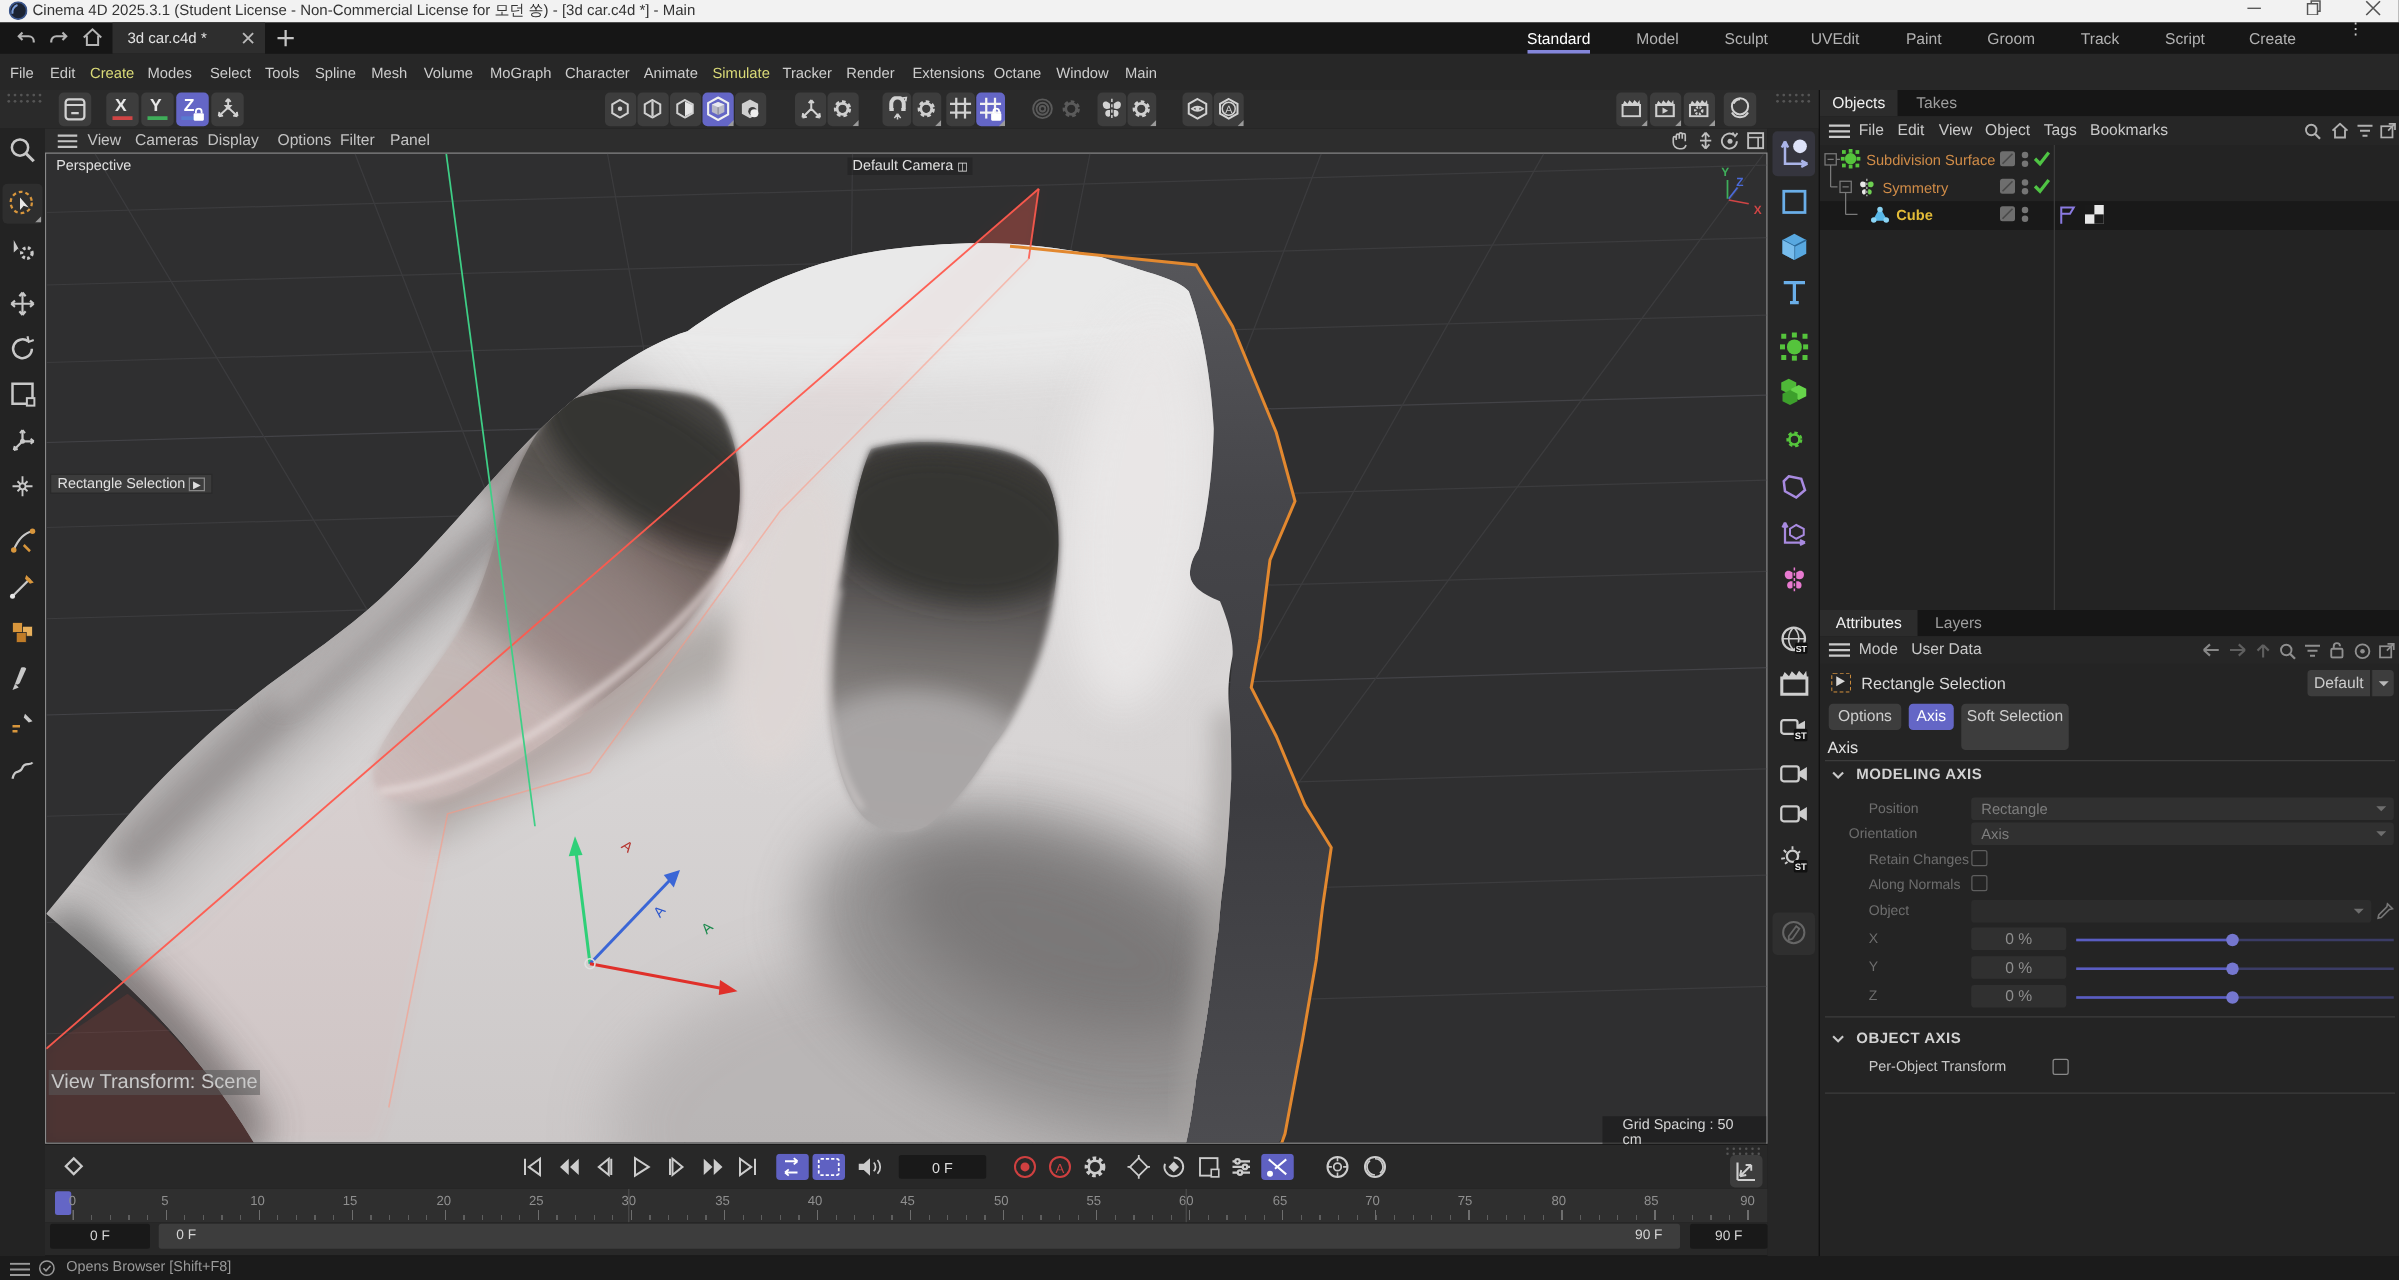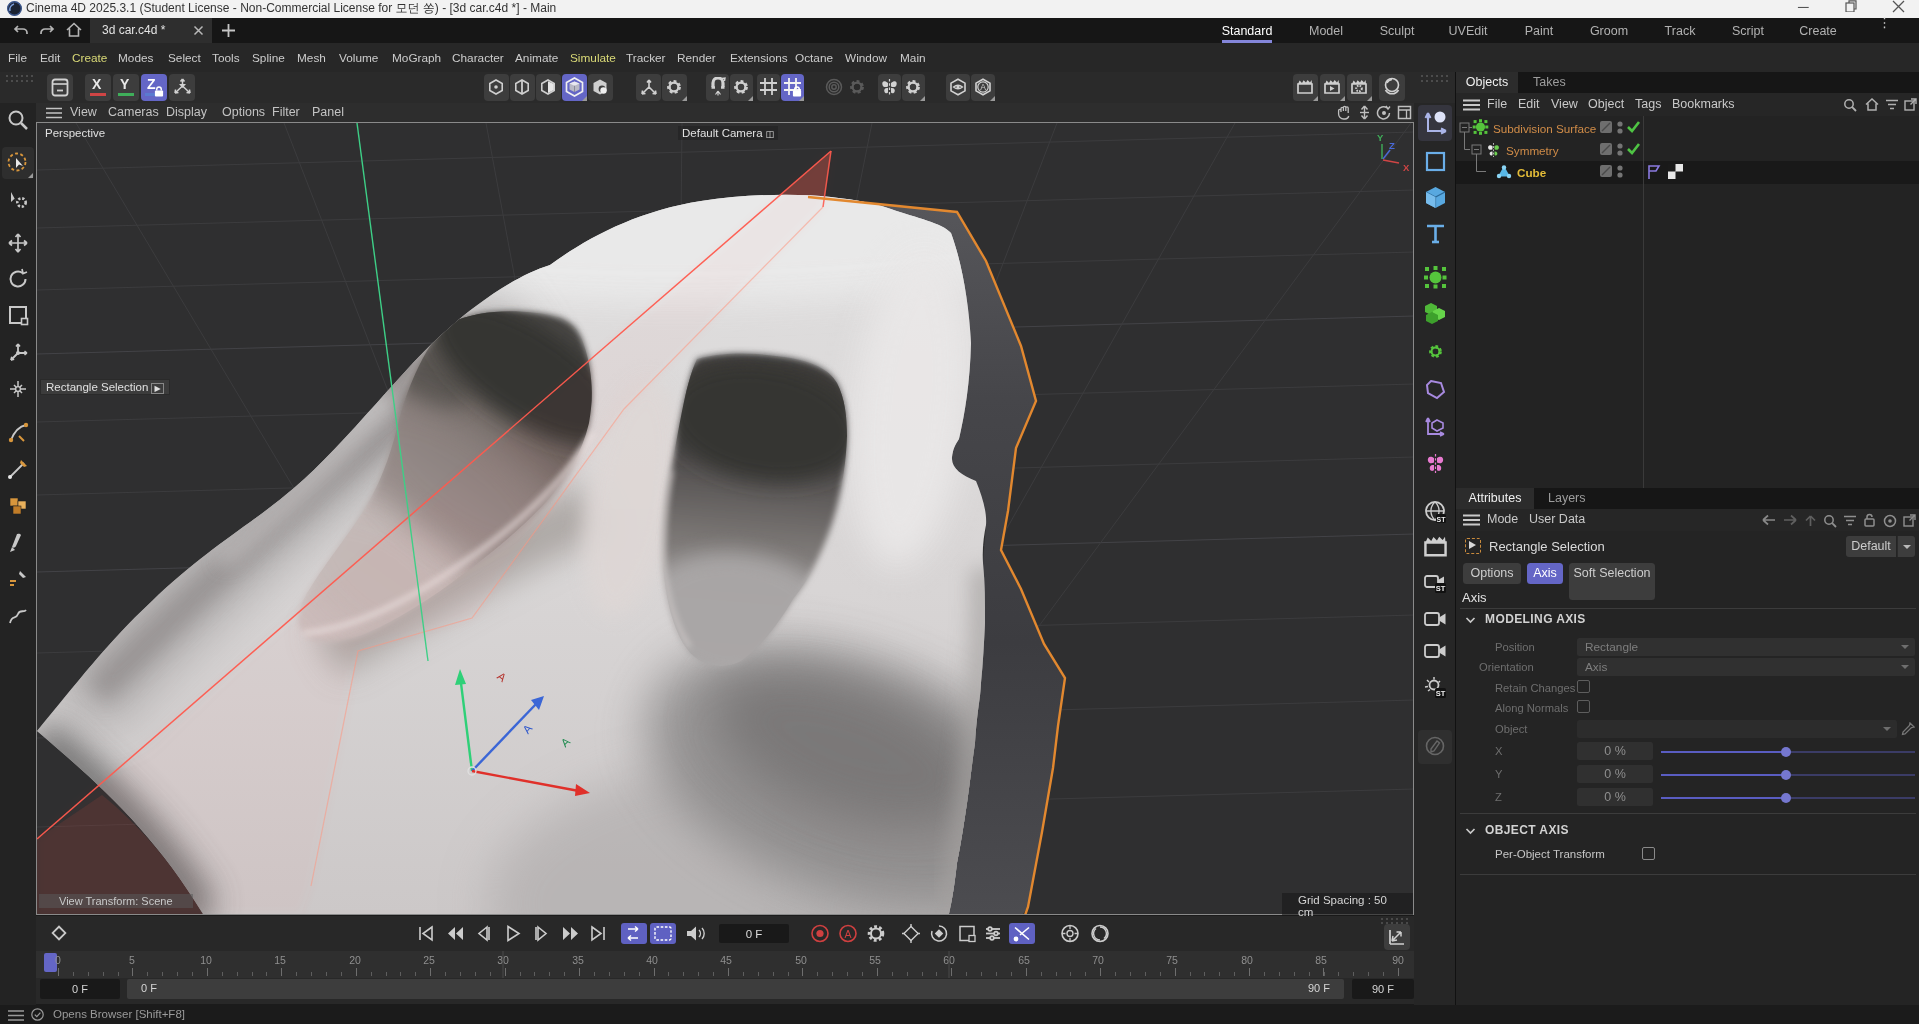--- a/index.html
+++ b/index.html
@@ -714,21 +714,21 @@
   <line x1="1353" y1="27" x2="1346" y2="36" stroke="#4a6ad8" stroke-width="1.4"></line>
   <line x1="1346" y1="37" x2="1362" y2="40" stroke="#d04545" stroke-width="1.4"></line>
   <text x="1340" y="18" fill="#3fae5a">Y</text>
   <text x="1352" y="26" fill="#4a6ad8">Z</text>
   <text x="1366" y="48" fill="#d04545">X</text>
 </g>
 </svg>
 <div class="abs vplabel" style="left:8px;top:4px">Perspective</div>
 <div class="abs vplabel" style="left:641px;top:3px;background:rgba(22,22,22,0.35);padding:1px 4px">Default Camera <span style="font-size:9px">◫</span></div>
 <div class="abs vplabel" style="left:4px;top:257px;background:#3c3c3c;padding:1px 5px;box-shadow:0 0 0 1px #2a2a2a">Rectangle Selection <span style="font-size:8px;border:1px solid #888;padding:0 2px">▶</span></div>
-<div class="abs" style="left:2px;top:771px;background:rgba(90,90,90,0.55);color:#c9c9c9;font-size:11px;padding:1px 20px">View Transform: Scene</div>
+<div class="abs" style="left:2px;top:733px;background:rgba(90,90,90,0.55);color:#c9c9c9;font-size:16px;padding:1px 2px">View Transform: Scene</div>
 <div class="abs" style="left:1245px;top:770px;background:rgba(25,25,25,0.6);color:#d5d5d5;font-size:11.5px;padding:1px 16px">Grid Spacing : 50 cm</div>
 </div>
 
 <div class="abs" id="rpanel">
   <div class="abs ptabrow" style="left:0;top:0;width:464px"></div>
   <div class="abs ptab" style="left:0;top:0;width:62px">Objects</div>
   <div class="abs ptab2" style="left:77px;top:0">Takes</div>
   <div class="abs" style="left:0;top:21px;width:464px;height:23px;background:#262626">
     <svg class="abs" style="left:7px;top:6px" width="17" height="12" viewBox="0 0 17 12">
           <path d="M0 1.5 H17 M0 6 H17 M0 10.5 H17" stroke="#c9c9c9" stroke-width="1.8"></path>

